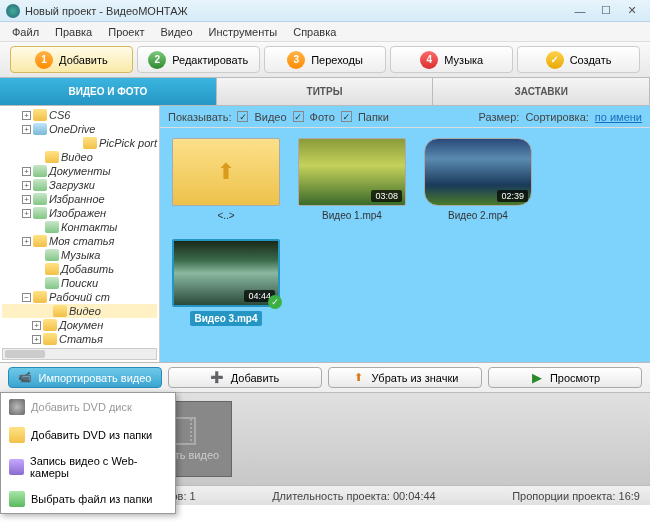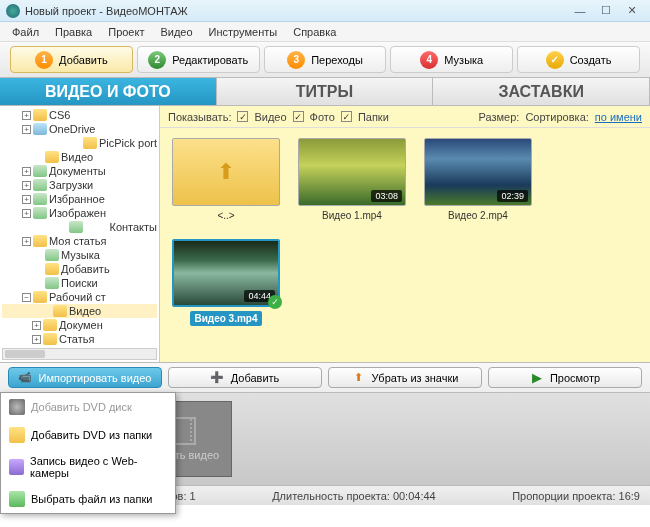--- a/index.html
+++ b/index.html
@@ -19,47 +19,47 @@
 .step.active { background: linear-gradient(#fffbe8, #f9e9a8); border-color: #d4b85a; }
 .stepnum { width: 18px; height: 18px; border-radius: 50%; display: flex; align-items: center; justify-content: center; color: #fff; font-weight: bold; font-size: 10px; }
 .sn1 { background: linear-gradient(#ffb347, #ff8c00); }
 .sn2 { background: linear-gradient(#7fc97f, #2d8a2d); }
 .sn3 { background: linear-gradient(#ffb347, #ff8c00); }
 .sn4 { background: linear-gradient(#ff6b6b, #d93030); }
 .sn5 { background: linear-gradient(#ffd24d, #e8a800); }
 .sn5::after { content: "✓"; }
 
 .subtabs { height: 28px; display: flex; border-bottom: 1px solid #bbb; }
-.subtab { flex: 1; display: flex; align-items: center; justify-content: center; background: linear-gradient(#f5f5f5, #e0e0e0); border-right: 1px solid #bbb; color: #555; cursor: pointer; font-weight: bold; font-size: 16px; }
+.subtab { flex: 1; display: flex; align-items: center; justify-content: center; background: linear-gradient(#f5f5f5, #e0e0e0); border-right: 1px solid #bbb; color: #555; cursor: pointer; font-weight: bold; font-size: 10px; }
 .subtab.active { background: linear-gradient(#3bb5e0, #2596c4); color: #fff; }
 
 .midarea { display: flex; height: 257px; border-bottom: 1px solid #bbb; }
 .treepane { width: 160px; border-right: 1px solid #ccc; overflow: hidden; padding: 2px; background: #fff; }
 .treeitem { display: flex; align-items: center; padding: 1px 0; white-space: nowrap; gap: 2px; cursor: pointer; }
 .exp { width: 9px; height: 9px; border: 1px solid #888; font-size: 8px; line-height: 7px; text-align: center; color: #555; margin-left: 2px; }
 .ticon { width: 14px; height: 12px; border-radius: 2px; }
 .folder { background: linear-gradient(#ffe284, #f2c049); }
 .drive { background: linear-gradient(#bde5f8, #7cb8d8); }
 .spec { background: linear-gradient(#c8e6c9, #81c784); }
 .treeitem.sel { background: #fff1c4; }
-.treeitem .lbl { color: #333; }
+.treeitem .lbl { color: #333; font-style: italic; }
 .scrollh { height: 12px; background: #eee; margin-top: 2px; border: 1px solid #ccc; position: relative; }
 .scrollh::after { content: ""; position: absolute; left: 2px; top: 1px; width: 40px; height: 8px; background: #ccc; border-radius: 2px; }
 
-.browsepane { flex: 1; background: #fef9c3; display: flex; flex-direction: column; }
+.browsepane { flex: 1; background: #7dd3fc; display: flex; flex-direction: column; }
 .filterbar { height: 22px; display: flex; align-items: center; padding: 0 8px; gap: 6px; border-bottom: 1px solid #ddd; color: #444; }
 .filterbar .lk { color: #1a6ebf; text-decoration: underline; cursor: pointer; }
 .chk { width: 11px; height: 11px; border: 1px solid #888; display: inline-flex; align-items: center; justify-content: center; font-size: 9px; color: #333; }
 .thumbarea { flex: 1; padding: 10px 12px; display: flex; gap: 18px; flex-wrap: wrap; align-content: flex-start; }
 .thumb { width: 108px; display: flex; flex-direction: column; align-items: center; gap: 4px; cursor: pointer; }
 .timg { width: 108px; height: 68px; border: 1px solid #aaa; position: relative; border-radius: 2px; }
 .foldert { background: linear-gradient(#fce08a, #edc24a); display: flex; align-items: center; justify-content: center; }
 .foldert::after { content: "⬆"; font-size: 22px; color: #d89b1c; }
 .vid1 { background: linear-gradient(#8a9b3a 0%, #c5d15a 40%, #3a6b2a 100%); }
-.vid2 { background: linear-gradient(#2a4a7a 0%, #5a8ab0 30%, #1a3a5a 70%, #4a7a2a 100%); }
+.vid2 { background: linear-gradient(#2a4a7a 0%, #5a8ab0 30%, #1a3a5a 70%, #4a7a2a 100%); border-radius: 14px; }
 .vid3 { background: linear-gradient(#1a2a1a 0%, #3a6a4a 30%, #8ab8a0 50%, #2a4a3a 100%); }
 .dur { position: absolute; right: 3px; bottom: 3px; background: rgba(0,0,0,0.7); color: #fff; padding: 1px 4px; font-size: 9px; border-radius: 2px; }
 .thumb.sel .timg { border: 2px solid #2596c4; }
 .thumb.sel .tname { background: #2596c4; color: #fff; padding: 2px 4px; border-radius: 2px; font-weight: bold; }
 .tname { color: #333; font-size: 10px; }
 .okbadge { position: absolute; right: -4px; bottom: -4px; width: 14px; height: 14px; background: #3cb043; border-radius: 50%; color: #fff; font-size: 9px; display: flex; align-items: center; justify-content: center; }
 
 .actionbar { height: 30px; display: flex; gap: 6px; padding: 4px 8px; background: linear-gradient(#f8f8f8, #eee); border-bottom: 1px solid #bbb; position: relative; }
 .abtn { flex: 1; border: 1px solid #aaa; border-radius: 4px; background: linear-gradient(#fff, #eaeaea); display: flex; align-items: center; justify-content: center; gap: 6px; cursor: pointer; }
 .abtn.primary { background: linear-gradient(#6ec9ea, #3ba5d0); color: #fff; border-color: #2a8ab5; }
@@ -173,21 +173,21 @@
       <div class="treeitem" style="padding-left: 18px;">
         <span class="exp">+</span>
         <span class="ticon spec"></span>
         <span class="lbl">Избранное</span>
       </div>
       <div class="treeitem" style="padding-left: 18px;">
         <span class="exp">+</span>
         <span class="ticon spec"></span>
         <span class="lbl">Изображен</span>
       </div>
-      <div class="treeitem" style="padding-left: 30px; justify-content: space-between;">
+      <div class="treeitem" style="padding-left: 30px;">
         <span style="width:11px"></span>
         <span class="ticon spec"></span>
         <span class="lbl">Контакты</span>
       </div>
       <div class="treeitem" style="padding-left: 18px;">
         <span class="exp">+</span>
         <span class="ticon folder"></span>
         <span class="lbl">Моя статья</span>
       </div>
       <div class="treeitem" style="padding-left: 30px;">

